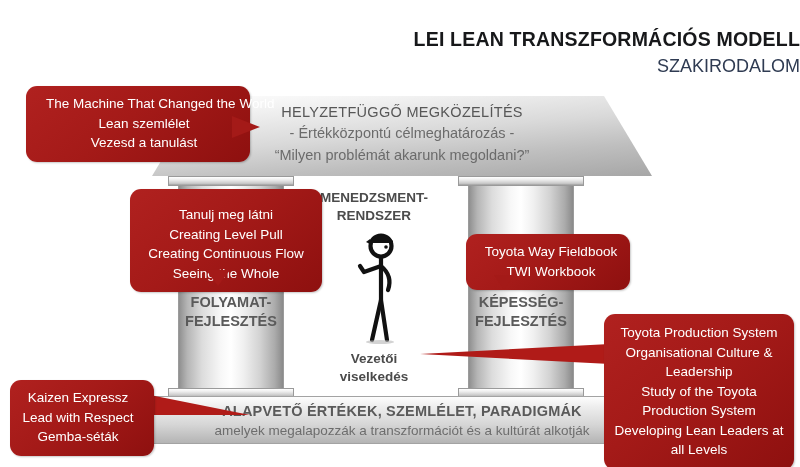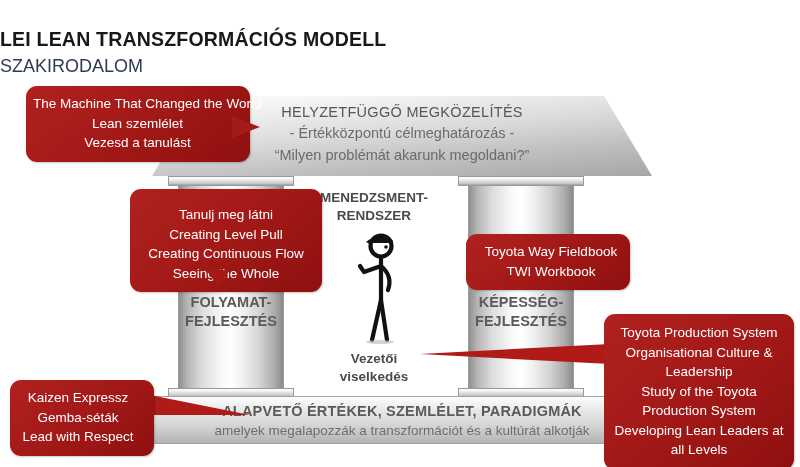--- a/index.html
+++ b/index.html
@@ -15,21 +15,21 @@
     font-family: "Liberation Sans", sans-serif;
     -webkit-font-smoothing: antialiased;
   }
 
   
   #title-block {
     position: absolute;
     top: 26px;
     left: 0;
     width: 800px;
-    text-align: left;
+    text-align: right;
     z-index: 40;
   }
   #title-main {
     font-size: 19.5px;
     font-weight: bold;
     color: #17181a;
     letter-spacing: 0.2px;
     line-height: 26px;
   }
   #title-sub {
@@ -218,21 +218,21 @@
   }
   .callout.wrap .line { white-space: normal; }
 
   .tail {
     position: absolute;
     width: 0; height: 0;
     z-index: 29;
   }
 
   
-  #callout-machine { left: 26px; top: 86px; width: 224px; padding: 8px 8px 9px 7px; }
+  #callout-machine { left: 26px; top: 86px; width: 224px; padding: 8px 8px 9px 20px; }
   #tail-machine {
     left: 232px; top: 116px;
     border-top: 11px solid transparent;
     border-bottom: 11px solid transparent;
     border-left: 28px solid #a41a18;
     z-index: 31;
   }
 
   
   #callout-process { left: 130px; top: 189px; width: 192px; padding: 16px 6px 9px 6px; }
@@ -381,15 +381,15 @@
 <div class="callout wrap" id="callout-tps">
   <div class="line">Toyota Production System</div>
   <div class="line">Organisational Culture &amp; Leadership</div>
   <div class="line">Study of the Toyota Production System</div>
   <div class="line">Developing Lean Leaders at all Levels</div>
 </div>
 
 <div class="tail" id="tail-kaizen"></div>
 <div class="callout" id="callout-kaizen">
   <div class="line">Kaizen Expressz</div>
+  <div class="line">Lead with Respect</div>
   <div class="line">Gemba-séták</div>
-  <div class="line">Lead with Respect</div>
 </div>
 
 </body></html>

